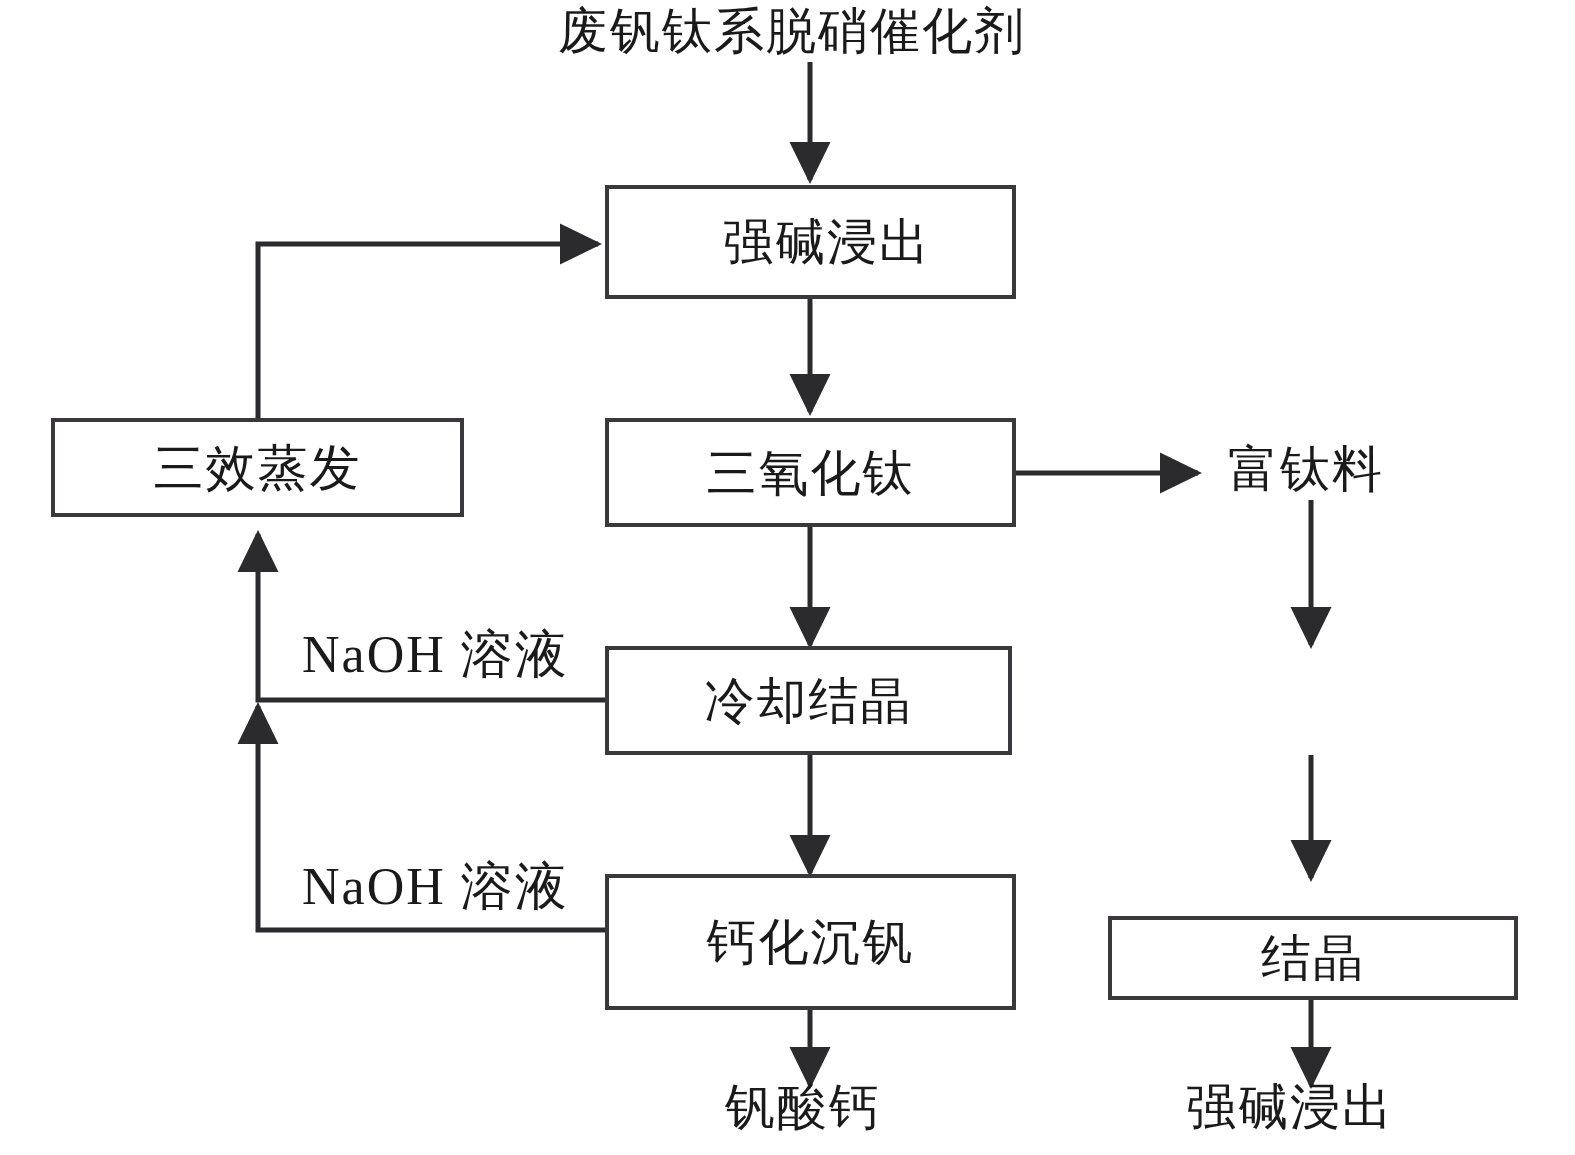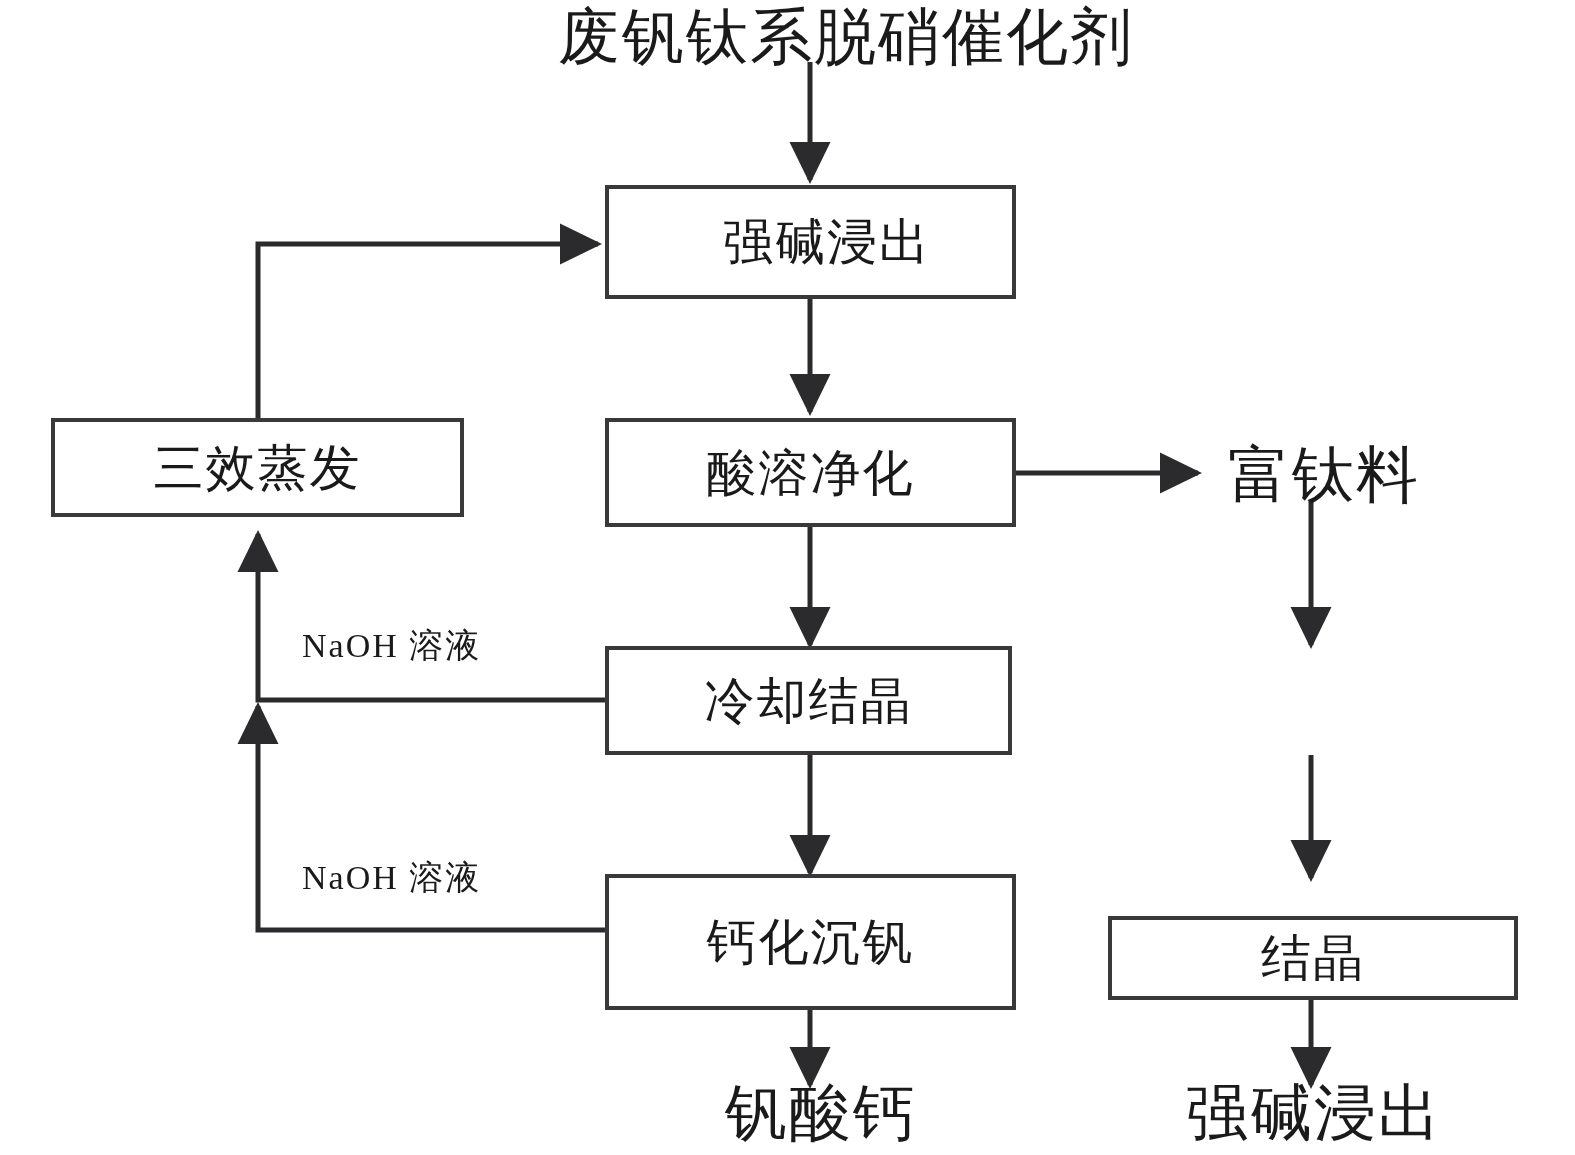--- a/index.html
+++ b/index.html
@@ -39,22 +39,22 @@
     line-height: 1;
     white-space: nowrap;
   }
   .freetext {
     position: absolute;
     color: #1a1a1a;
     white-space: nowrap;
     letter-spacing: 2px;
     line-height: 1;
   }
-  .freetext.big { font-size: 62px; }
-  .freetext.edge-label { font-size: 34px; }
+  .freetext.big { font-size: 50px; }
+  .freetext.edge-label { font-size: 52px; }
 </style>
 </head>
 <body>
 
 <div id="stage">
 
   <svg class="wires" viewBox="0 0 1575 1155" xmlns="http://www.w3.org/2000/svg">
     <defs>
       <marker id="ah" markerWidth="9" markerHeight="9" refX="7.6" refY="4.5" orient="auto" markerUnits="strokeWidth">
         <path d="M0,0.4 L8.4,4.5 L0,8.6 z" fill="#2b2a2c"></path>
@@ -99,21 +99,21 @@
 
   <div class="freetext edge-label" style="left:302px; top:629px;">NaOH 溶液</div>
 
   <div class="freetext edge-label" style="left:302px; top:861px;">NaOH 溶液</div>
 
   <div class="node" style="left:605px; top:185px; width:411px; height:114px;padding-left:33px;">
     <span class="node-label">强碱浸出</span>
   </div>
 
   <div class="node" style="left:605px; top:418px; width:411px; height:109px;">
-    <span class="node-label">酸溶净化</span>
+    <span class="node-label">三氧化钛</span>
   </div>
 
   <div class="node" style="left:51px; top:418px; width:413px; height:99px;">
     <span class="node-label">三效蒸发</span>
   </div>
 
   <div class="node" style="left:605px; top:646px; width:407px; height:109px;">
     <span class="node-label">冷却结晶</span>
   </div>
 

